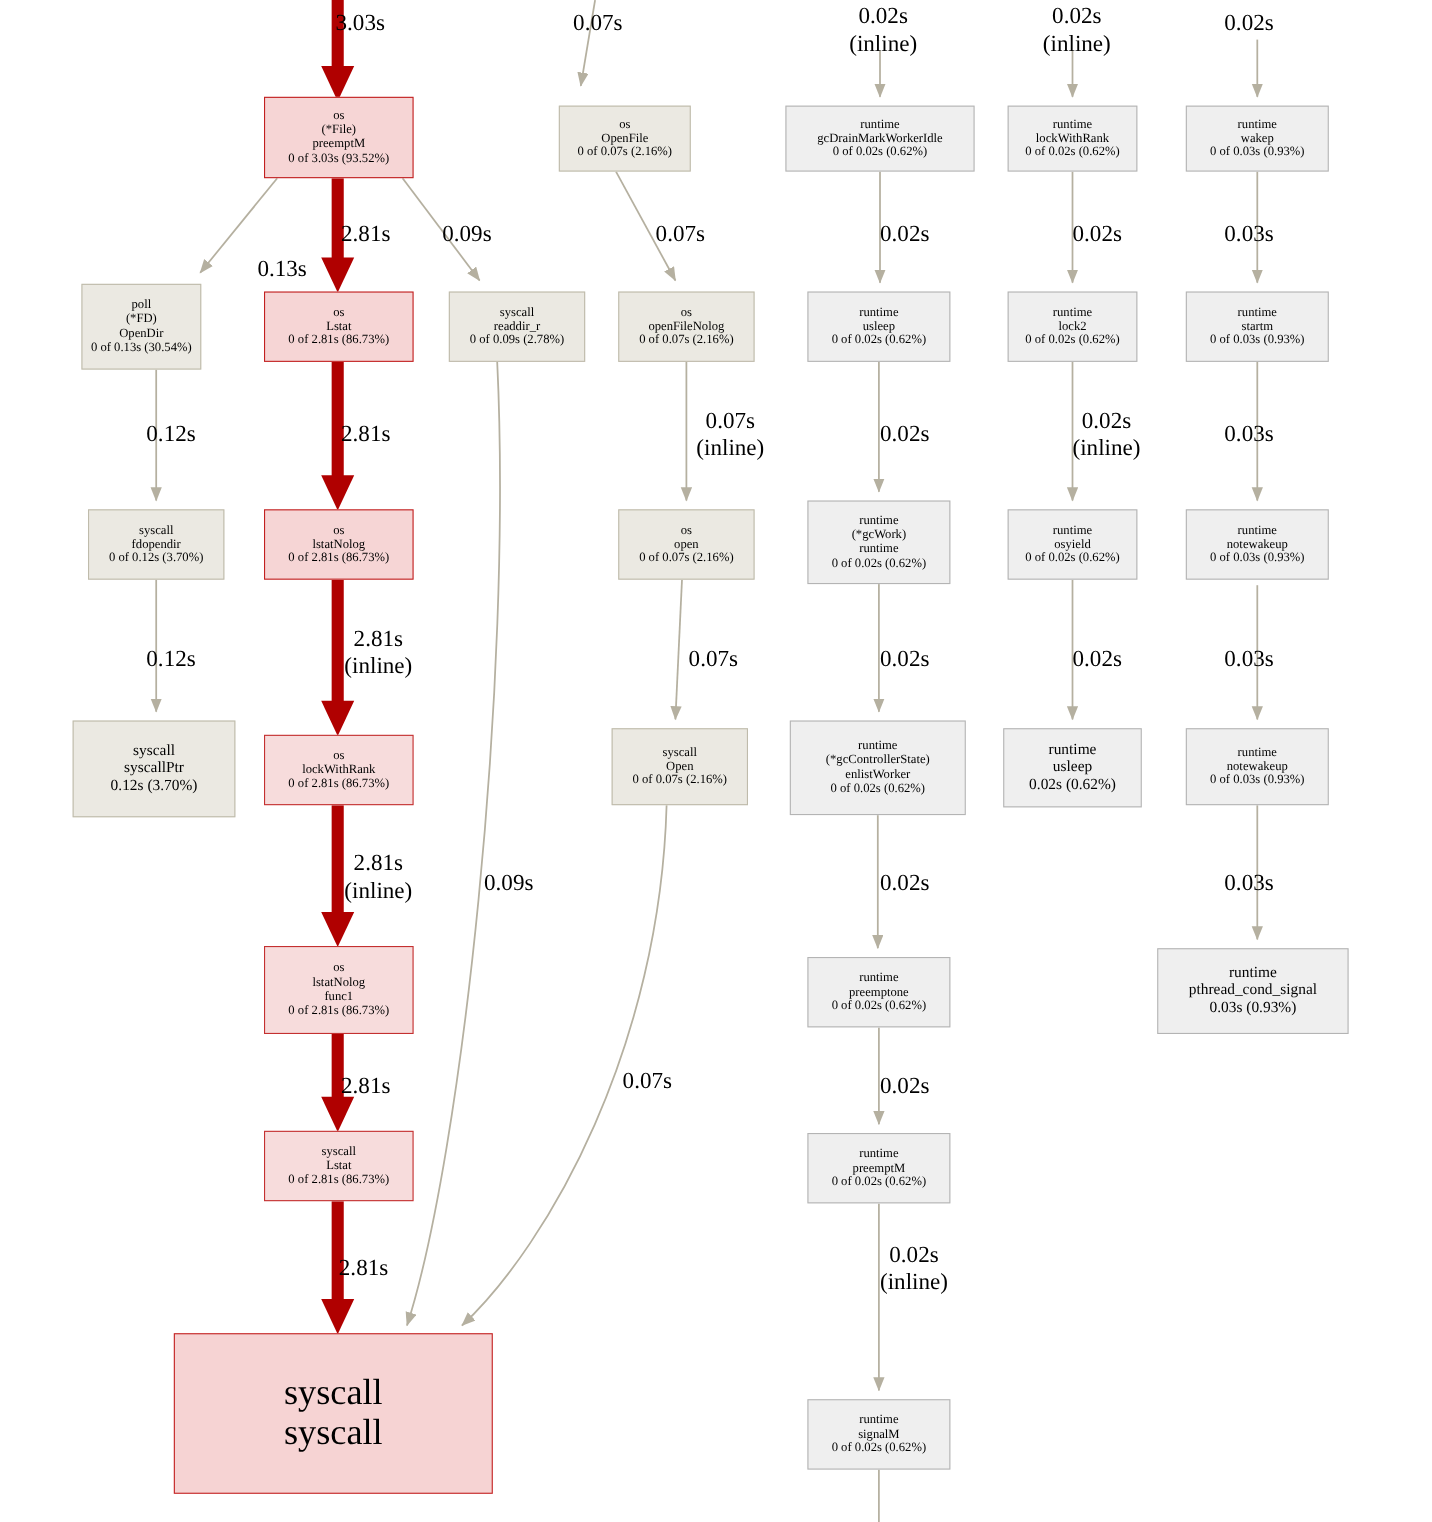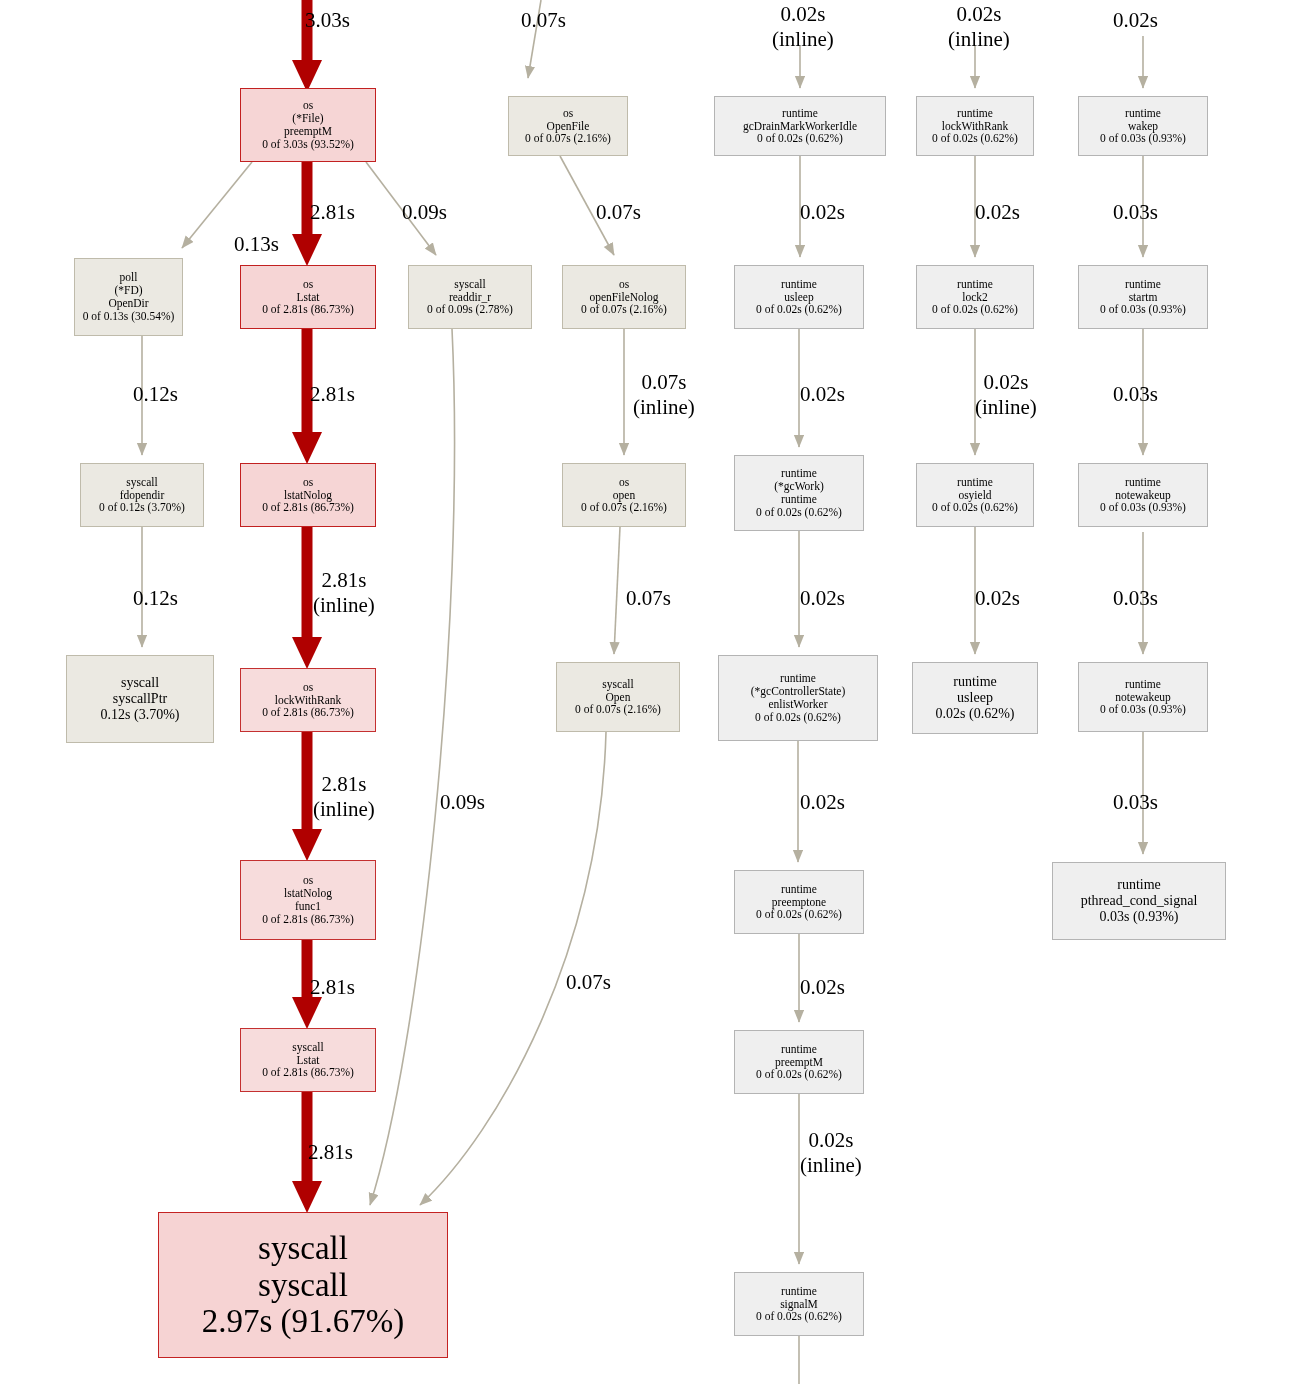--- a/index.html
+++ b/index.html
@@ -325,21 +325,20 @@
 
   <div class="node c-grey sz-s" style="left:734px;top:1030px;width:130px;height:64px;">
     <span class="l">runtime</span>
     <span class="l">preemptM</span>
     <span class="l">0 of 0.02s (0.62%)</span>
   </div>
 
   <div class="node c-redbig sz-xxl" style="left:158px;top:1212px;width:290px;height:146px;">
     <span class="l">syscall</span>
     <span class="l">syscall</span>
-    <span class="l">2.97s (91.67%)</span>
   </div>
 
   <div class="node c-grey sz-s" style="left:734px;top:1272px;width:130px;height:64px;">
     <span class="l">runtime</span>
     <span class="l">signalM</span>
     <span class="l">0 of 0.02s (0.62%)</span>
   </div>
 
   <div class="elabel" style="left:305px;top:8px;">3.03s</div>
   <div class="elabel" style="left:521px;top:8px;">0.07s</div>

